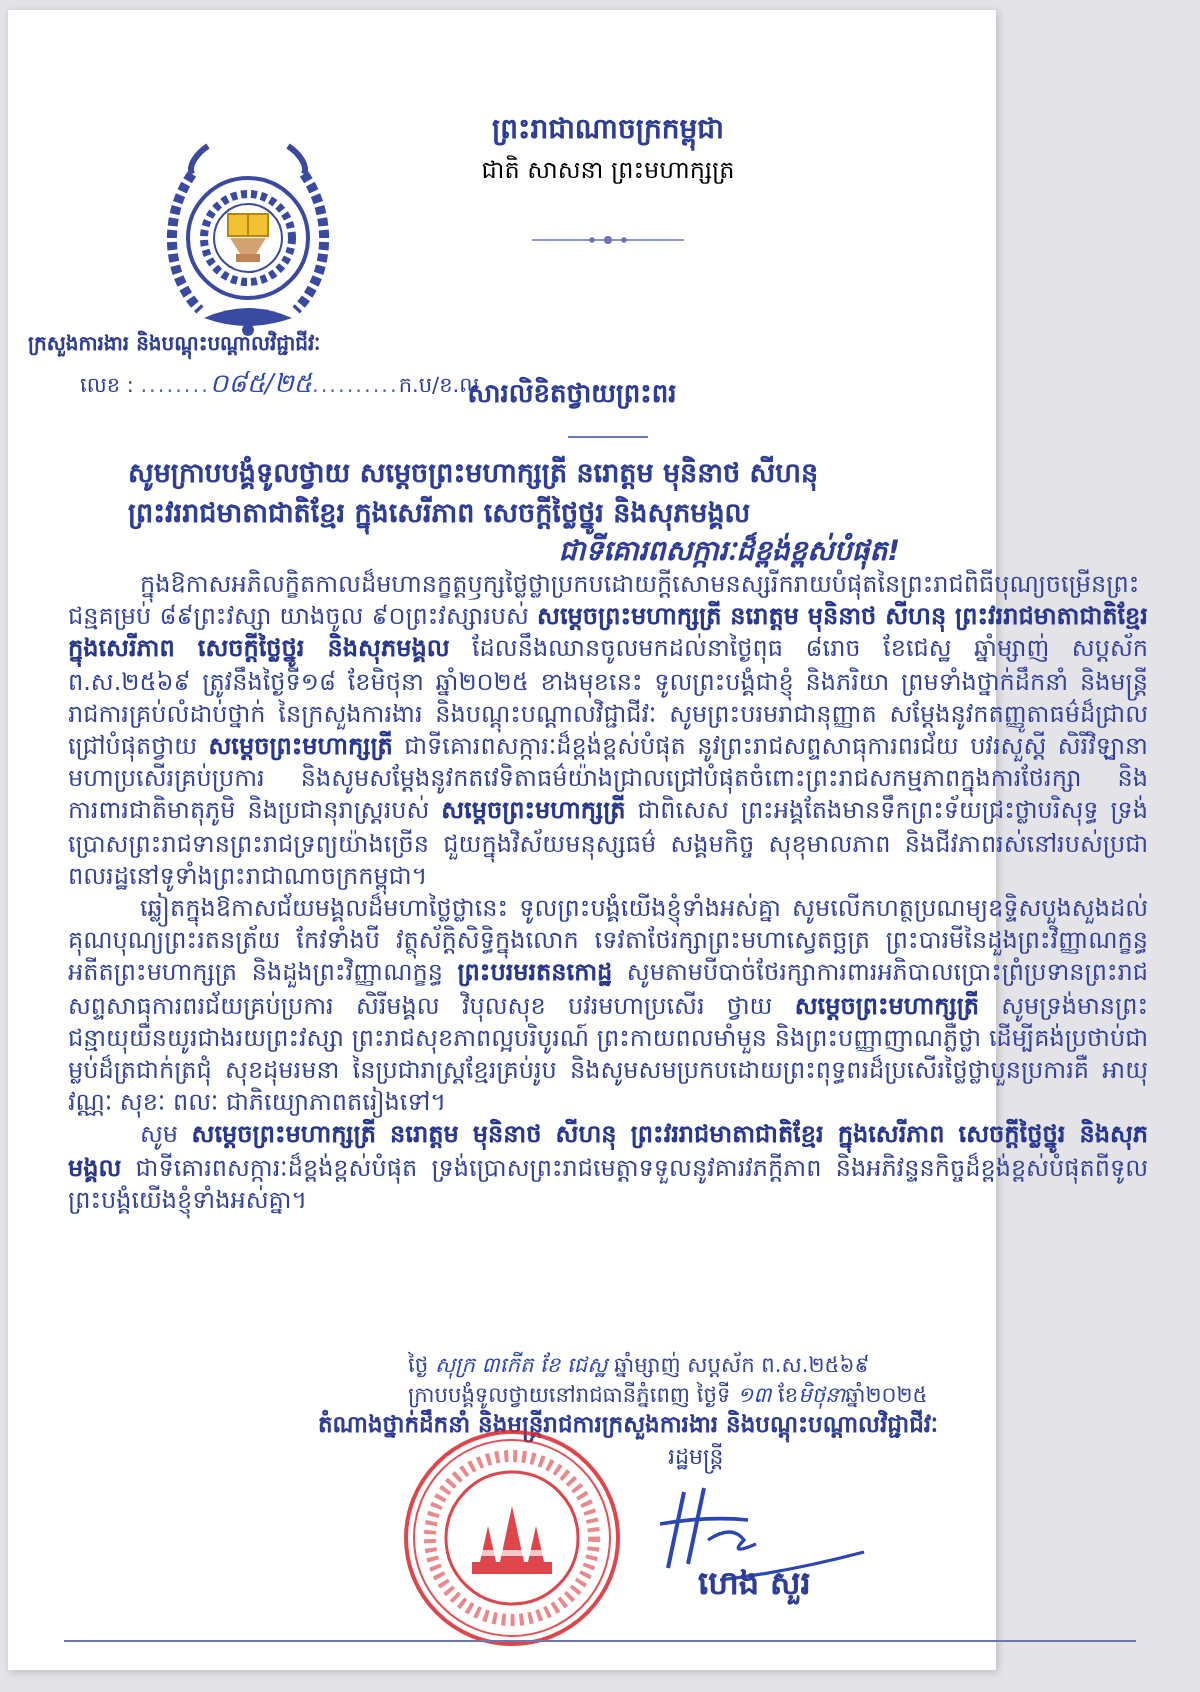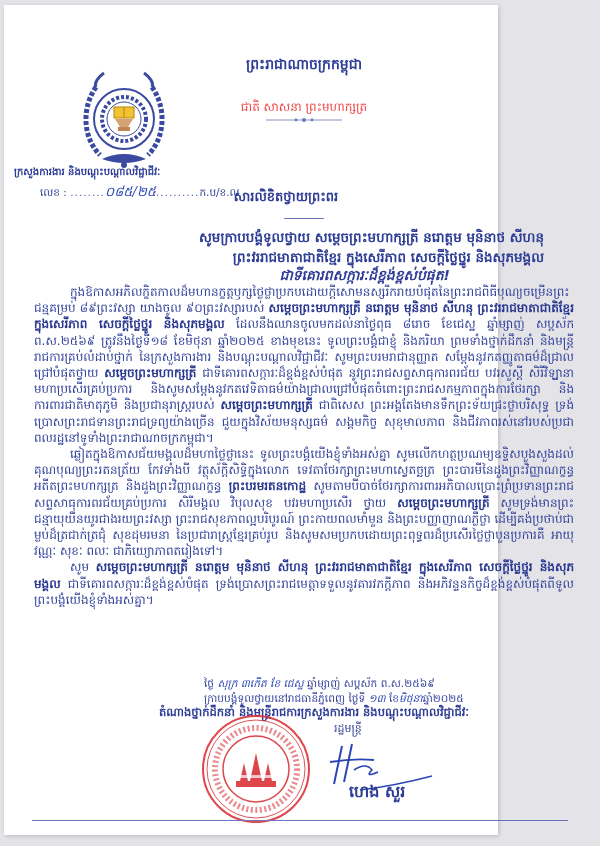--- a/index.html
+++ b/index.html
@@ -18,42 +18,42 @@
       background: #ffffff;
       box-shadow: 1px 1px 4px rgba(0,0,0,0.18);
     }
     .abs { position: absolute; }
     .kingdom {
       left: 200px; top: 50px; width: 200px; text-align: center;
       font-size: 14px; font-weight: bold; color: #2e3d96; white-space: nowrap;
     }
     .motto {
       left: 200px; top: 72px; width: 200px; text-align: center;
-      font-size: 12px; color: #ef4444; white-space: nowrap; margin-top: 22px;
+      font-size: 12px; color: #000000; white-space: nowrap;
     }
     .ornament {
       left: 262px; top: 103px; width: 76px; height: 6px;
     }
     .logo { left: 70px; top: 62px; width: 100px; height: 110px; }
     .ministry {
       left: 10px; top: 160px; font-size: 10px; font-weight: bold;
       color: #2e3d96; white-space: nowrap;
     }
     .refline {
       left: 36px; top: 178px; font-size: 10.5px; color: #2e3d96; white-space: nowrap;
     }
     .refline .dots { letter-spacing: 1px; color: #5a66a8; }
     .refline .hand { font-family: "DejaVu Serif", serif; font-style: italic; color: #2b46b5; font-size: 13px; }
     .doc-title {
       left: 182px; top: 183px; width: 200px; text-align: center;
       font-size: 13px; font-weight: bold; color: #2e3d96; white-space: nowrap;
     }
     .title-rule { left: 280px; top: 213px; width: 40px; height: 1px; background: #6a76b8; }
     .salute {
-      left: 60px; top: 222px; width: 480px; text-align: right;
+      left: 60px; top: 222px; width: 480px; text-align: left;
       font-size: 13.5px; font-weight: bold; color: #2e3d96; line-height: 20px;
     }
     .salute-tail {
       right: 48px; top: 261px; font-size: 14px; font-weight: bold; font-style: italic;
       color: #2e3d96; white-space: nowrap;
     }
     .body {
       left: 30px; top: 279px; width: 540px;
       font-size: 12px; line-height: 16.2px; color: #33429a;
       text-align: justify;

